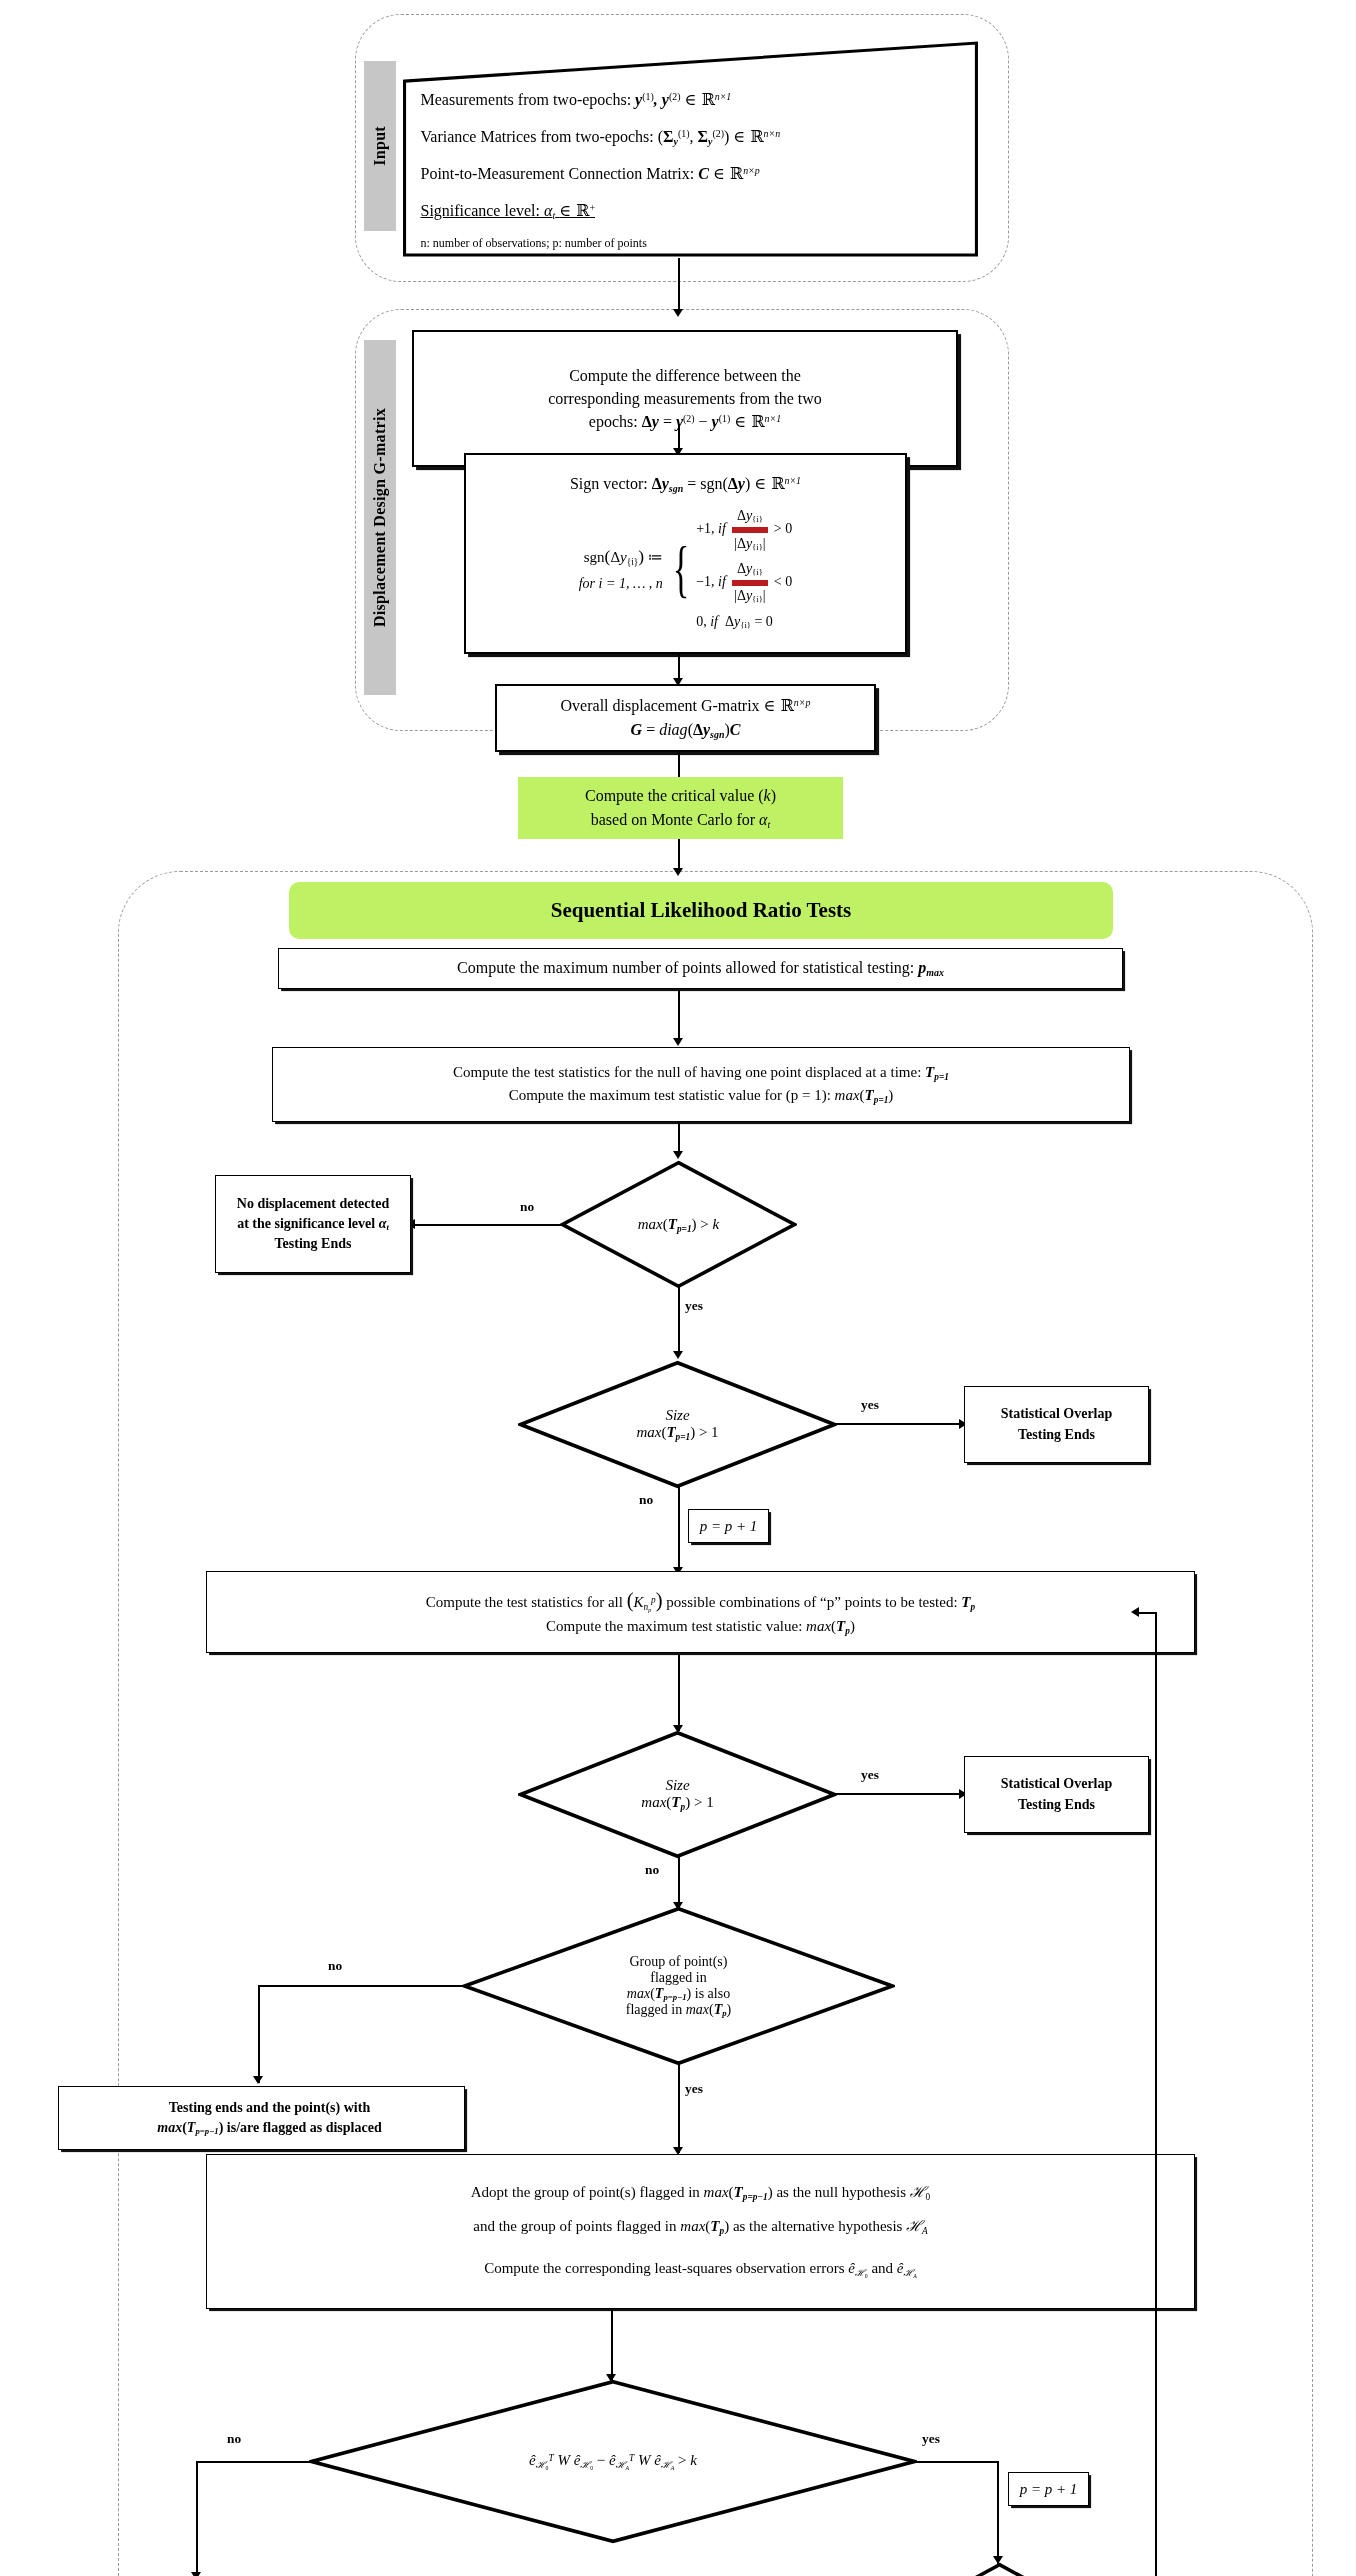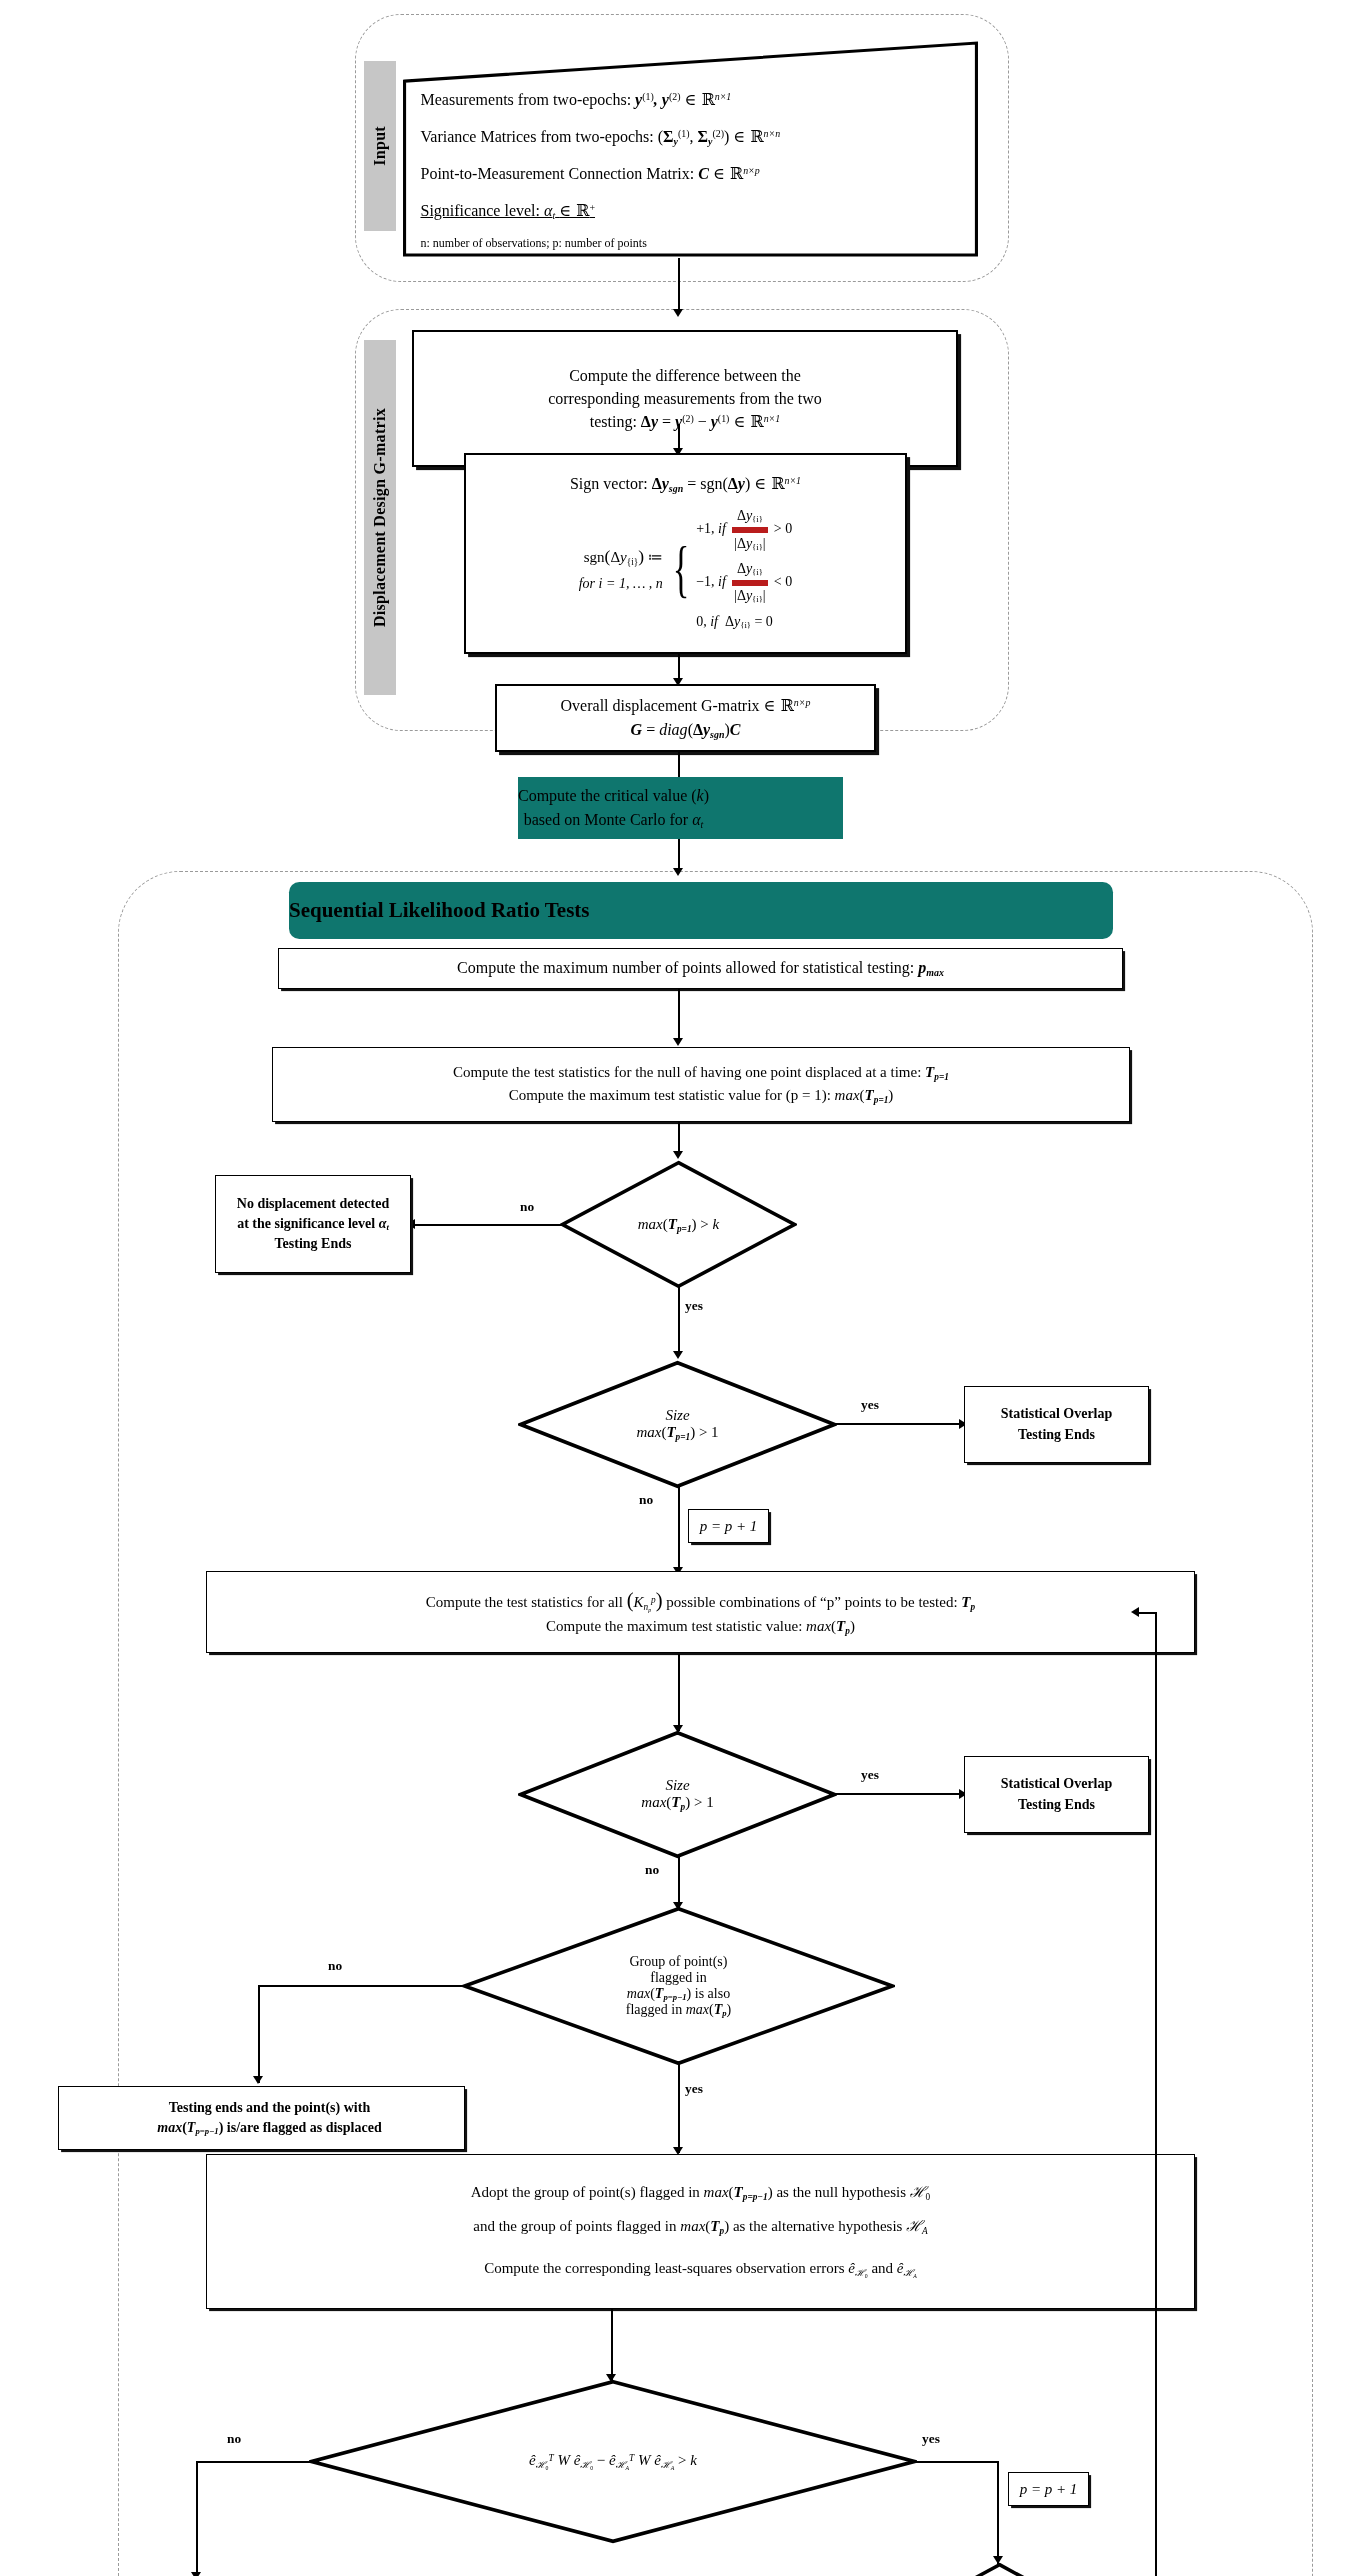--- a/index.html
+++ b/index.html
@@ -13,21 +13,21 @@
     background:#c6c6c6;display:flex;align-items:center;justify-content:center;
     font-weight:bold;letter-spacing:0.3px;
   }
   .sidelabel span{writing-mode:vertical-rl;transform:rotate(180deg);white-space:nowrap;}
   .pbox{
     background:#fff;border:2.1px solid #000;display:flex;align-items:center;justify-content:center;
     text-align:center;box-shadow:3.6px 3.6px 0 -0.5px #111;
   }
   .pbox.thin{border-width:1.5px;box-shadow:2.6px 2.6px 0 -0.5px #111;}
   .greybox{
-    background:#0f766e;display:flex;align-items:center;text-align:center;
+    background:#bef264;display:flex;align-items:center;justify-content:center;text-align:center;
   }
   .greybox.round{border-radius:10.3px;}
   .diamond{position:absolute;}
   .diamond svg{position:absolute;left:0;top:0;}
   .diamond .dtext{
     position:absolute;left:0;top:0;width:100%;height:100%;
     display:flex;align-items:center;justify-content:center;text-align:center;
     pointer-events:none;
   }
   .lbl{position:absolute;font-weight:bold;font-size:13.4px;font-family:"Liberation Serif",serif;}
@@ -96,21 +96,21 @@
   </div>
 
   <div class="ln" style="left:678px;top:258px;width:2.1px;height:54px;"></div>
   <div class="ar ar-d" style="left:673px;top:309px;"></div>
 
   <div class="pbox abs" style="left:412px;top:330px;width:546px;height:137px;">
     <div class="wrap t f30">
       <div>Compute the difference between the</div>
       <div>corresponding measurements from the two</div>
       <div>
-        <span>testing: </span><span class="b">Δ</span><span class="b i">y</span> = <span class="b i">y</span><sup>(2)</sup> − <span class="b i">y</span><sup>(1)</sup> <span class="rr">∈ ℝ</span><sup class="i">n×1</sup>
+        <span>epochs: </span><span class="b">Δ</span><span class="b i">y</span> = <span class="b i">y</span><sup>(2)</sup> − <span class="b i">y</span><sup>(1)</sup> <span class="rr">∈ ℝ</span><sup class="i">n×1</sup>
       </div>
     </div>
   </div>
 
   <div class="ln" style="left:678px;top:424px;width:2.1px;height:28px;"></div>
   <div class="ar ar-d" style="left:673px;top:448px;"></div>
 
   <div class="pbox abs" style="left:464px;top:453px;width:443px;height:201px;">
     <div class="wrap t" style="width:100%;">
       <div class="f30" style="margin-bottom:7.2px;">

